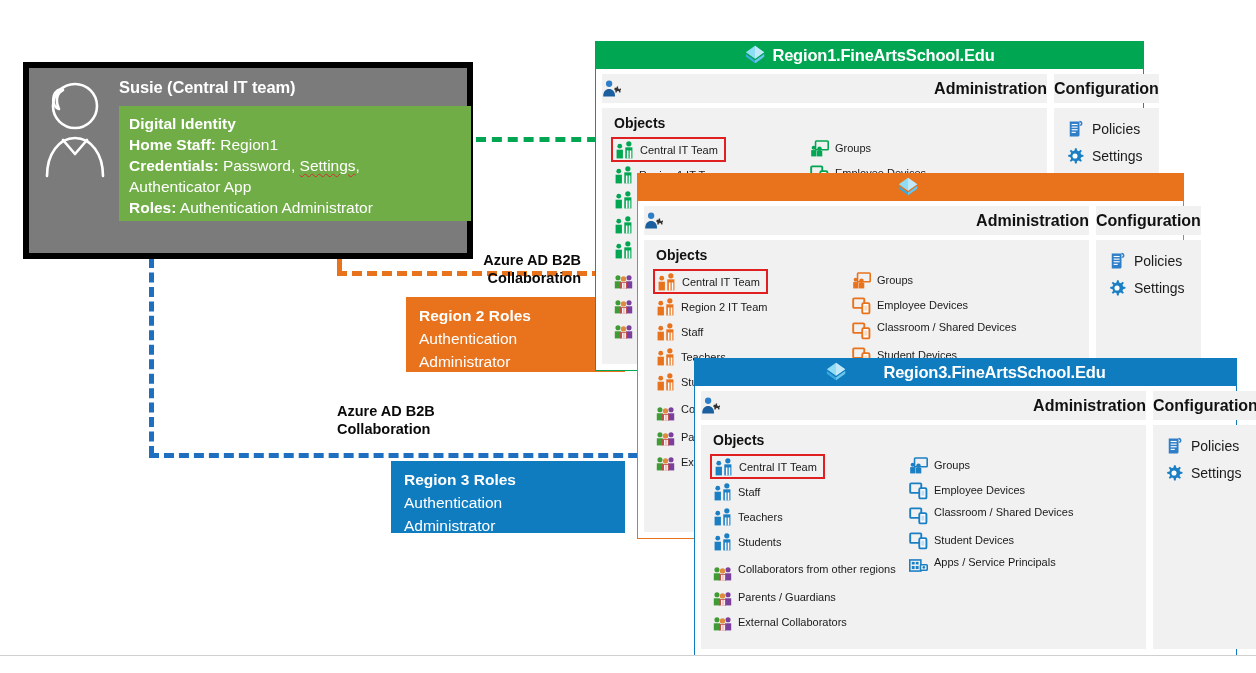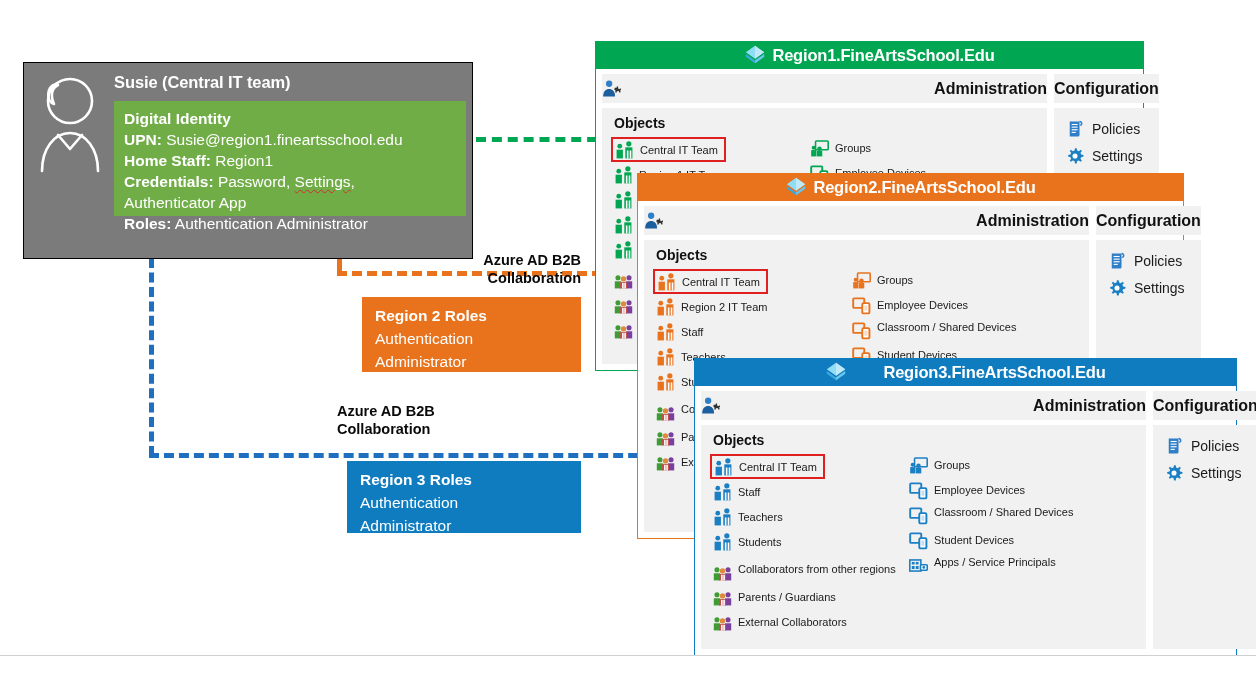--- a/index.html
+++ b/index.html
@@ -14,21 +14,21 @@
   #canvas { position:absolute; inset:0; }
 
   .footer-rule {
     position:absolute; left:0; top:655px; width:1256px; height:1px;
     background:#d0d0d0;
   }
 
   
   #susie-card {
     position:absolute; left:23px; top:62px; width:450px; height:197px;
-    background:#7b7b7b; border:1px solid #000000;text-decoration:underline;
+    background:#7b7b7b; border:6px solid #000000;text-decoration:underline;
   }
   #susie-avatar {
     position:absolute; left:8px; top:8px; width:72px; height:110px;
   }
   #susie-name {
     position:absolute; left:90px; top:10px;
     font-size:16.5px; font-weight:bold; color:#ffffff;
     letter-spacing:-0.1px;
   }
   #susie-identity {
@@ -62,21 +62,21 @@
     border-bottom:8px solid transparent;
   }
 
   .conn-label {
     position:absolute; font-size:14.5px; font-weight:bold; color:#0a0a0a;
     line-height:18px; white-space:nowrap;
   }
   .conn-label.ta-r { text-align:right; }
 
   
-  .role-box { position:absolute; padding:8px 4px 0 13px; }
+  .role-box { position:absolute; padding:8px 4px 0 13px;margin-left:44px; }
   .role-box .rb-title {
     font-size:15.5px; font-weight:bold; color:#ffffff; line-height:22px;
   }
   .role-box .rb-line {
     font-size:15.5px; color:#ffffff; line-height:23px;
   }
   #region2-roles {
     left:362px; top:297px; width:219px; height:75px; background:#e8731c;
   }
   #region3-roles {
@@ -169,24 +169,20 @@
   <div id="susie-card">
     <svg id="susie-avatar" viewBox="0 0 72 110" fill="none" stroke="#ffffff" stroke-width="2.6" stroke-linecap="round" stroke-linejoin="round">
       <circle cx="38" cy="30" r="22"></circle>
       <path d="M24 13 C14 16 14 30 22 33 C18 24 20 17 26 14 Z"></path>
       <path d="M10 100 C10 78 22 62 38 62 C54 62 66 78 66 100"></path>
       <path d="M26 64 L38 78 L50 64"></path>
     </svg>
     <div id="susie-name">Susie (Central IT team)</div>
     <div id="susie-identity">
       <div class="ln lb">Digital Identity</div>
-      <div class="ln">
-        <span class="lb">UPN:</span>
-        <span>Susie@region1.fineartsschool.edu</span>
-      </div>
       <div class="ln">
         <span class="lb">Home Staff:</span>
         <span>Region1</span>
       </div>
       <div class="ln">
         <span class="lb">Credentials:</span>
         <span>Password, <span class="squiggle">Settings</span>,</span>
       </div>
       <div class="ln">Authenticator App</div>
       <div class="ln">
@@ -403,21 +399,20 @@
         </div>
       </div>
     </div>
   </div>
 
   <div class="tenant" id="tenant-region2" style="left:637px; top:173px; width:547px; height:190px;">
     <div class="tenant-title" style="background:#e8731c;">
       <svg class="cube-icon">
           <use href="#sym-cube"></use>
         </svg>
-      <span>Region2.FineArtsSchool.Edu</span>
     </div>
     <div class="tenant-body" style="border-color:#e8731c; bottom:-176px;">
       <div class="cols">
         <div class="col-admin">
           <div class="col-head">
             <svg class="hicon">
                 <use href="#sym-admin"></use>
               </svg>
             <span>Administration</span>
           </div>

